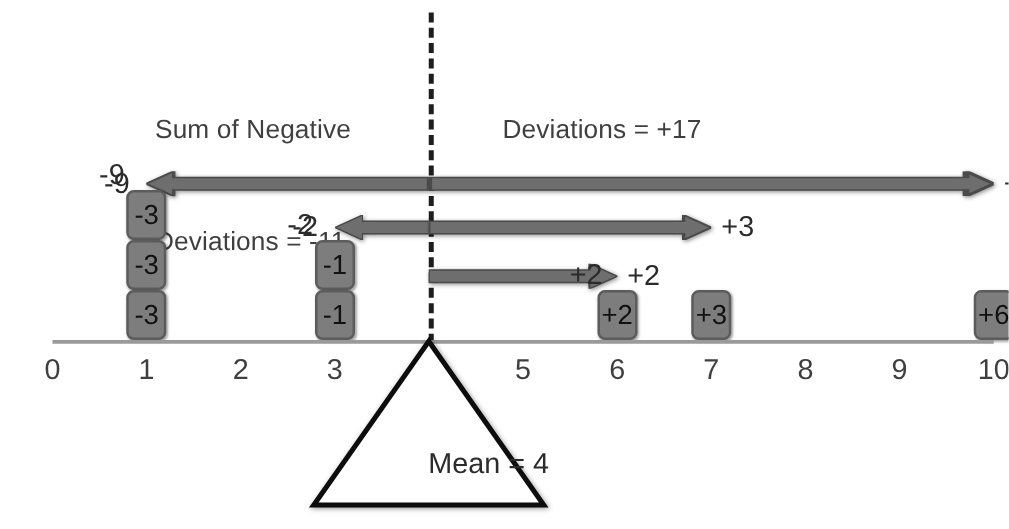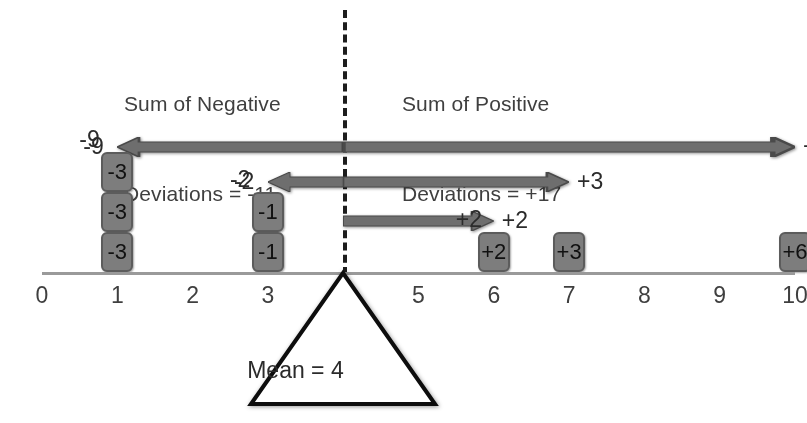--- a/index.html
+++ b/index.html
@@ -119,38 +119,37 @@
     fill: #ffffff;
     stroke: #0d0d0d;
     stroke-width: 4;
     stroke-linejoin: miter;
   }
   #mean-triangle-label {
     position: absolute;
     left: 250px;
     top: 357px;
     width: 192px;
-    text-align: left;
+    text-align: right;
     font-size: 23px;
     line-height: 26px;
     color: #2b2b2b;
   }
 </style>
 </head>
 <body>
 
 <div id="stage">
 
   <div class="sum-label" id="sum-negative">
     <span class="ln">Sum of Negative</span>
     <span class="ln">Deviations = -11</span>
   </div>
 
   <div class="sum-label" id="sum-positive">
-    <span class="ln">Sum of Positive</span>
     <span class="ln">Deviations = +17</span>
   </div>
 
   <div id="mean-dashed-line"></div>
 
   <div id="arrow-layer">
       <div class="arrow" style="left: 117.3px; top: 137px; width: 225.9px;">
         <svg viewBox="0 0 100 20" preserveAspectRatio="none">
           <polygon class="arrow-body" points="100,5 9.738822487826473,5 9.738822487826473,0 0,10 9.738822487826473,20 9.738822487826473,15 100,15"></polygon>
         </svg>

